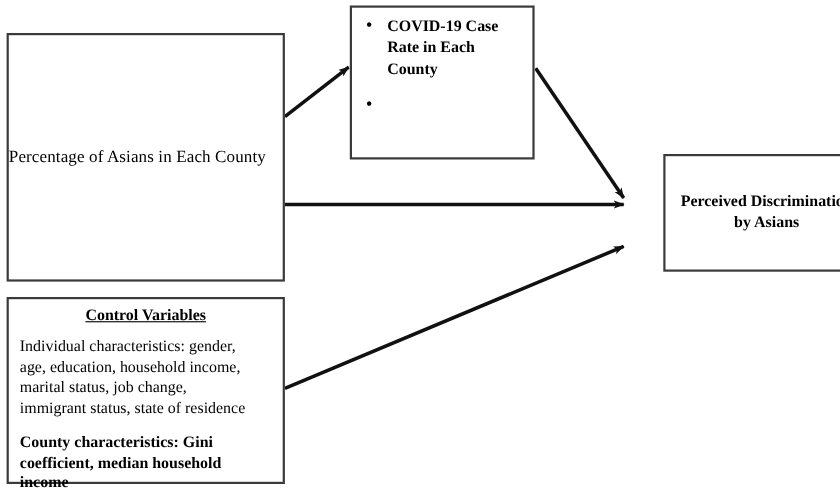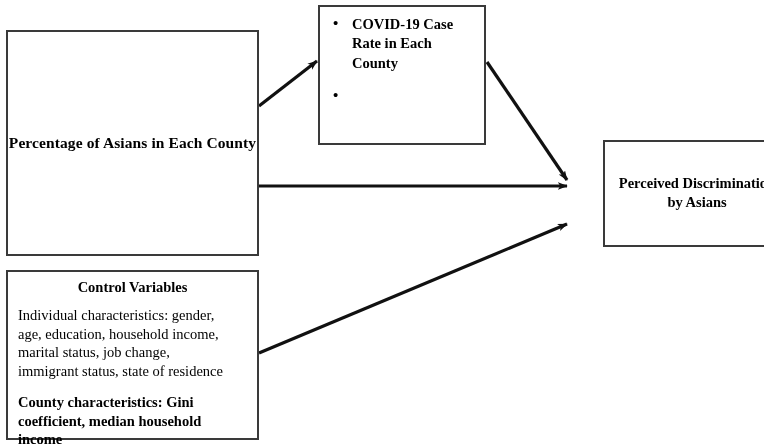--- a/index.html
+++ b/index.html
@@ -37,22 +37,21 @@
     top: 30px;
     width: 253px;
     height: 226px;
   }
   #box-predictor .label {
     position: absolute;
     left: 0;
     right: 0;
     top: 50%;
     transform: translateY(-50%);
-    text-align: center;
-    font-weight: bold;
+    font-weight: normal;
     font-size: 15.5px;
     letter-spacing: 0.1px;
   }
 
   
   #box-mediators {
     left: 318px;
     top: 5px;
     width: 168px;
     height: 140px;
@@ -107,20 +106,21 @@
     top: 270px;
     width: 253px;
     height: 170px;
     padding: 7px 10px 0 10px;
   }
   #box-controls .ctrl-title {
     text-align: center;
     font-weight: bold;
     font-size: 14.5px;
     margin: 0 0 10px 0;
+    text-decoration: underline;
   }
   #box-controls .ctrl-para {
     font-size: 14.5px;
     line-height: 1.28;
     margin: 0 16px 13px 0;
     text-align: left;
   }
   #box-controls .ctrl-para:last-child {
     margin-bottom: 0;
     font-weight: bold;

